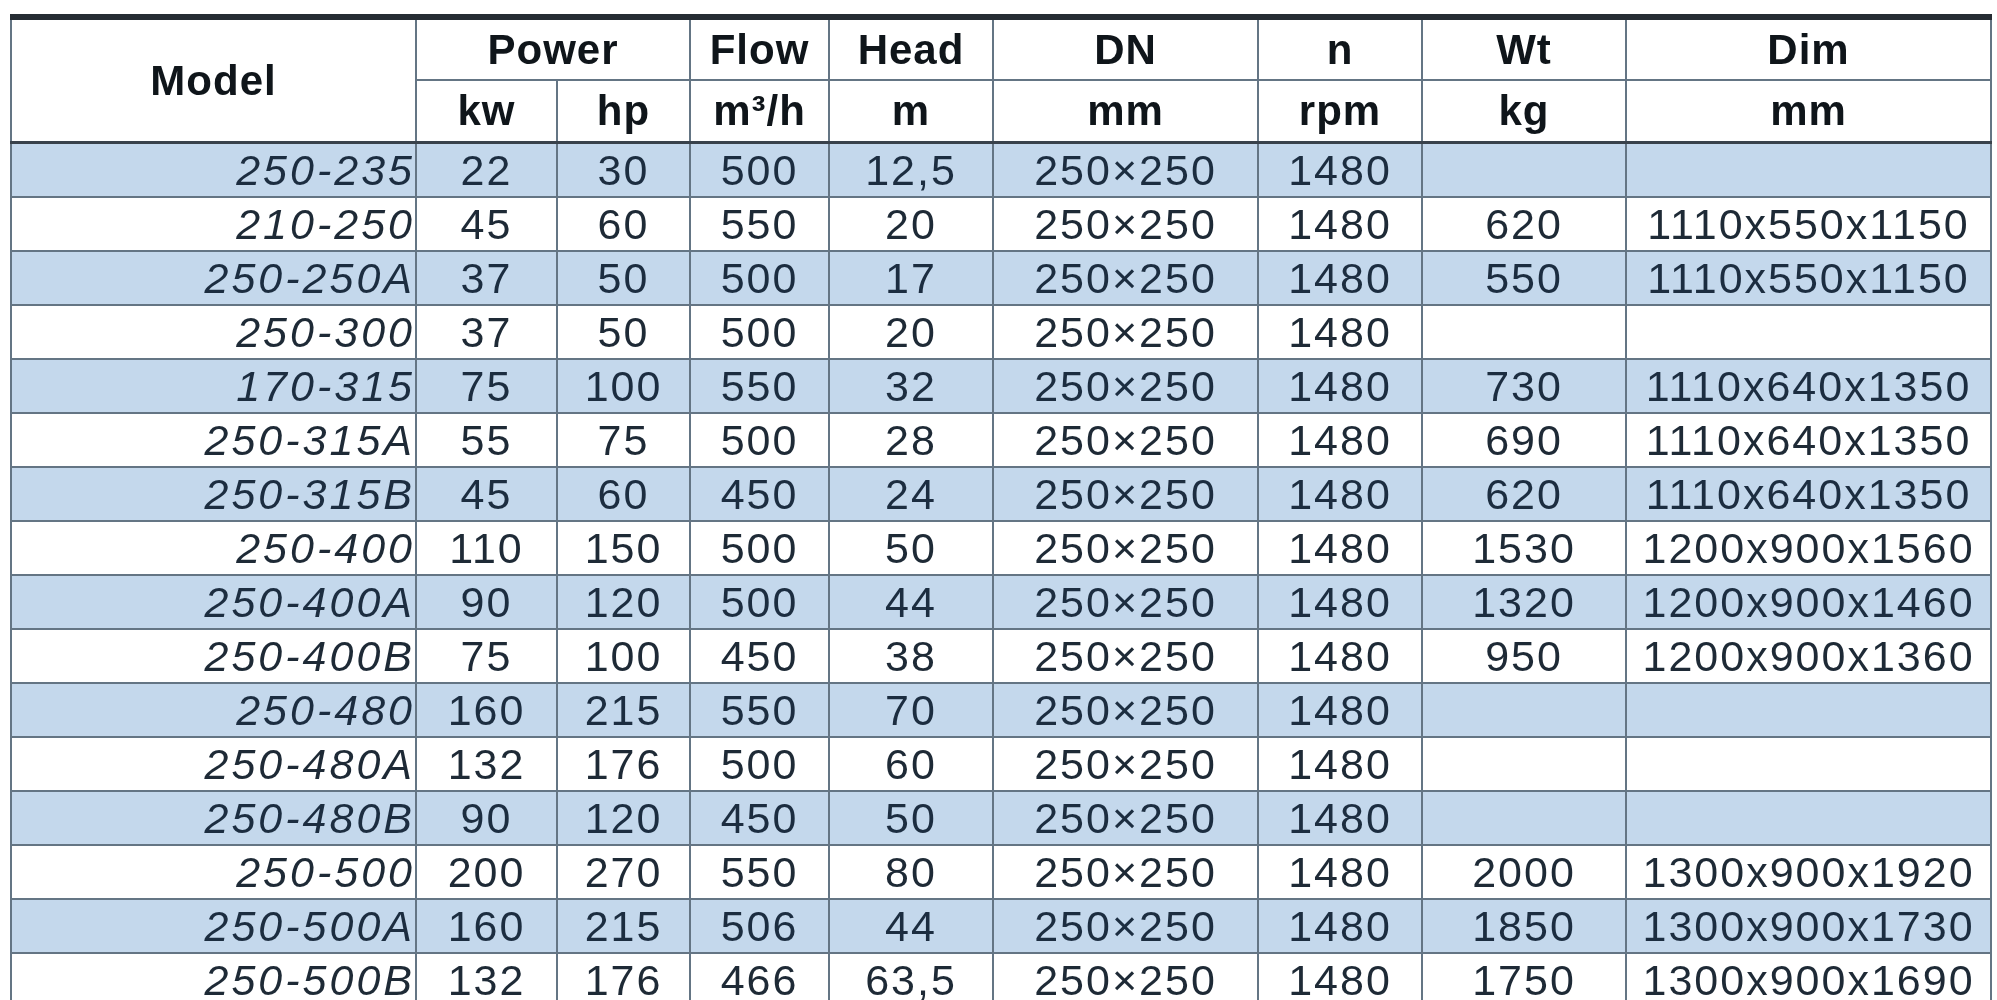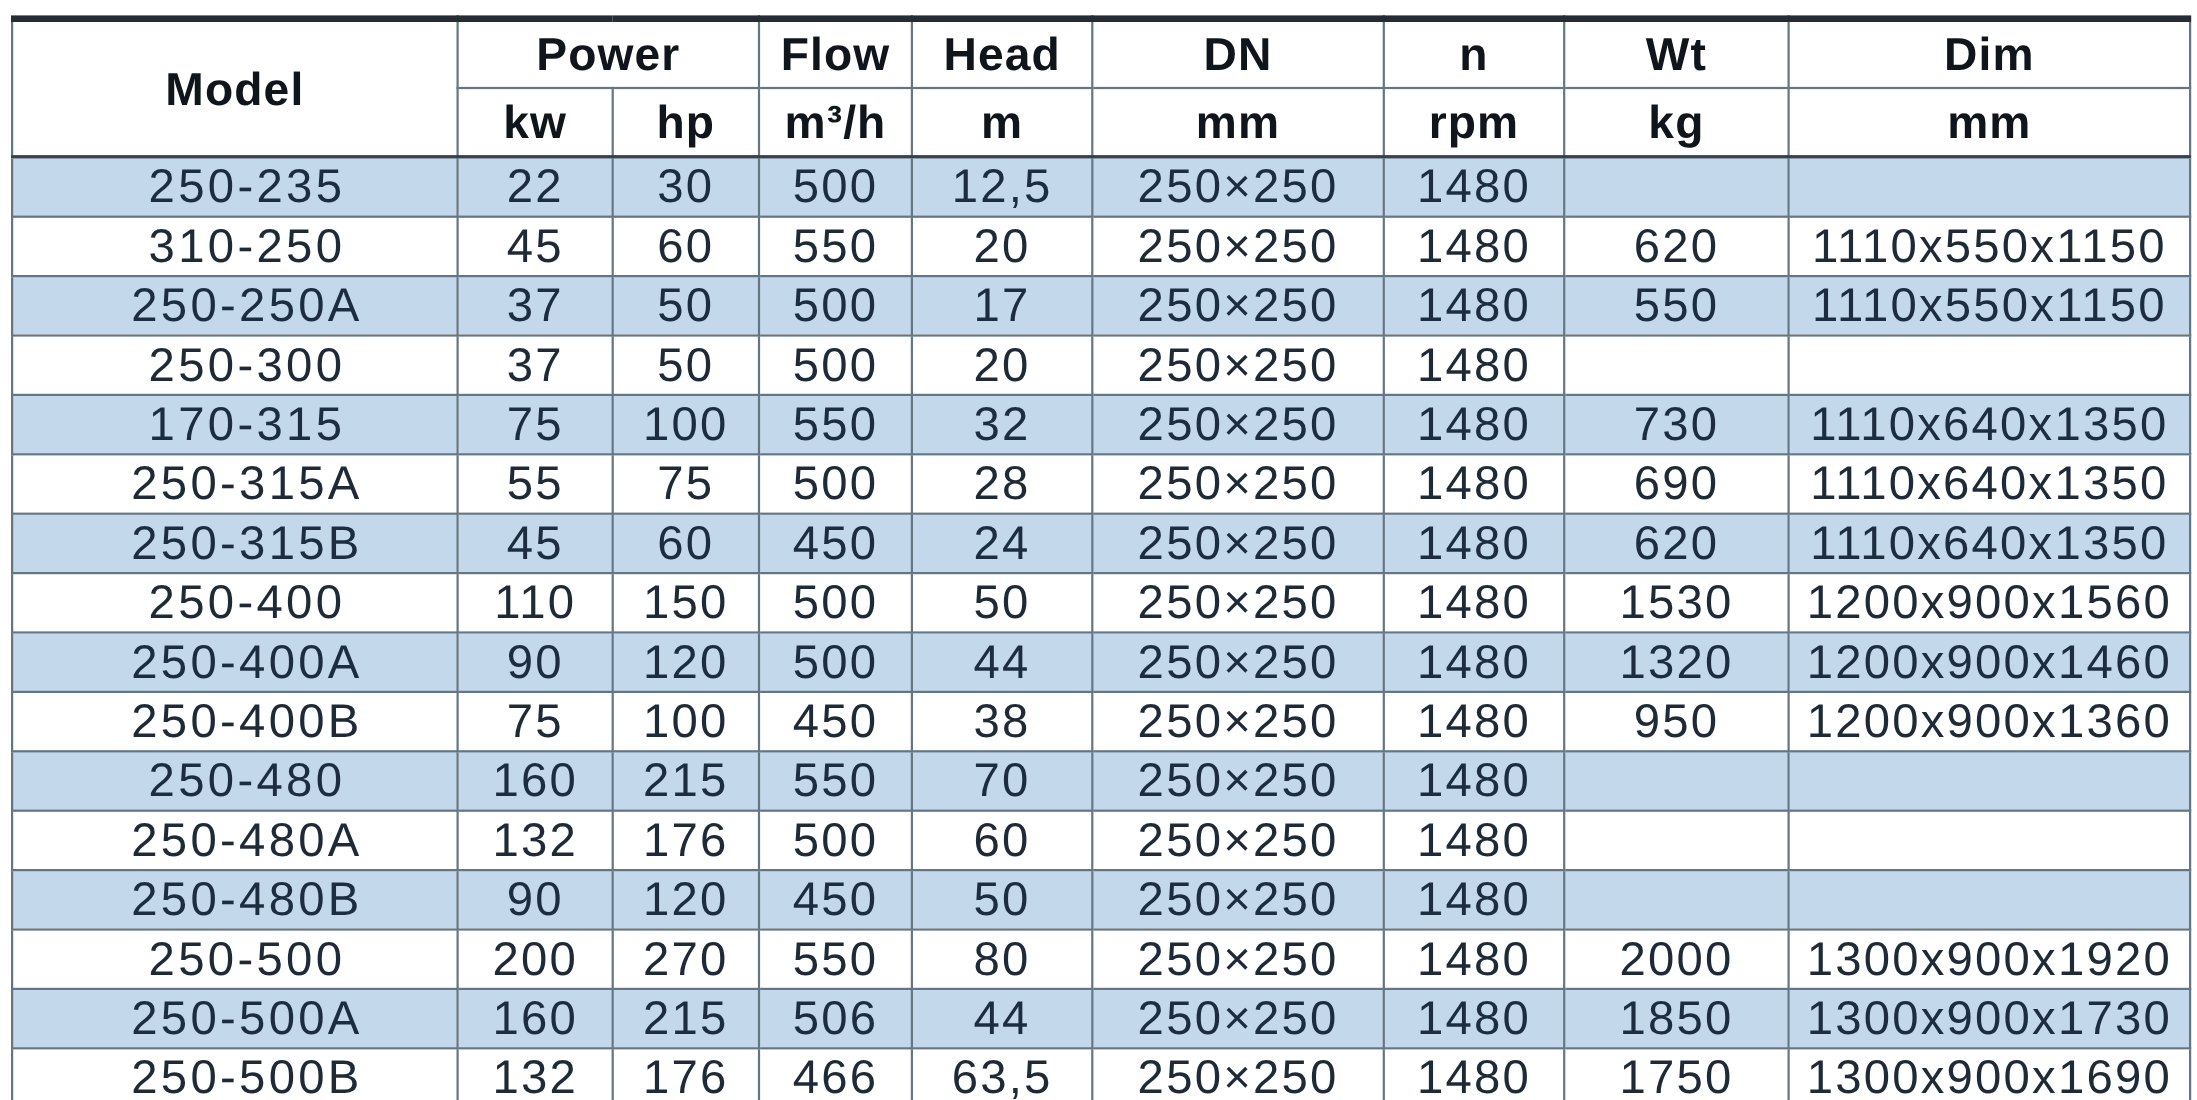--- a/index.html
+++ b/index.html
@@ -57,23 +57,24 @@
     font-size: 43px;
     color: #1e2a36;
     text-align: center;
     vertical-align: middle;
     letter-spacing: 2px;
     padding: 0;
     white-space: nowrap;
     overflow: hidden;
   }
   tbody td.model-cell {
-    text-align: center;
+    text-align: right;
     padding-left: 22px;
     letter-spacing: 3px;
+    font-style: italic;
   }
   tbody tr.band-blue td {
     background: #c4d8ec;
     color: #1c2d40;
   }
   tbody tr.band-white td {
     background: #ffffff;
   }
 </style>
 </head>
@@ -120,21 +121,21 @@
           <td>22</td>
           <td>30</td>
           <td>500</td>
           <td>12,5</td>
           <td>250×250</td>
           <td>1480</td>
           <td></td>
           <td></td>
         </tr>
         <tr class="band-white">
-          <td class="model-cell">310-250</td>
+          <td class="model-cell">210-250</td>
           <td>45</td>
           <td>60</td>
           <td>550</td>
           <td>20</td>
           <td>250×250</td>
           <td>1480</td>
           <td>620</td>
           <td>1110x550x1150</td>
         </tr>
         <tr class="band-blue">

